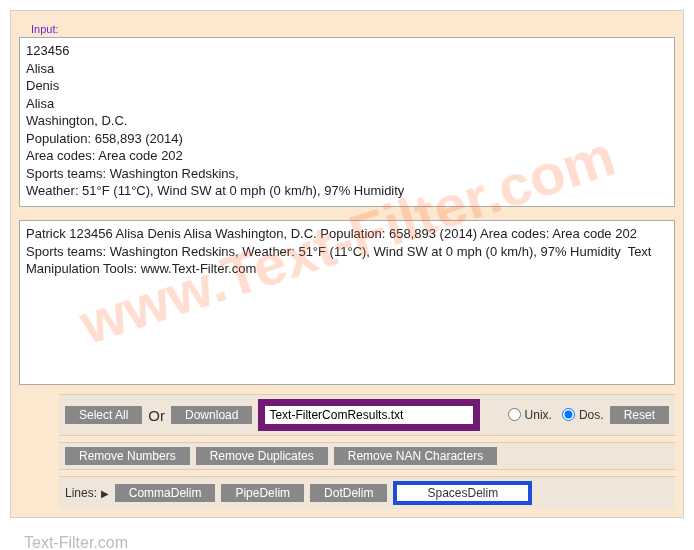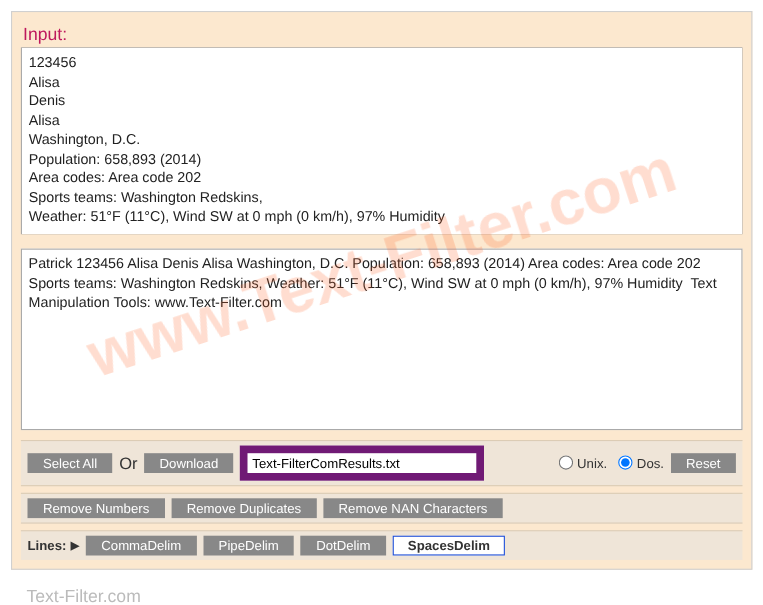--- a/index.html
+++ b/index.html
@@ -26,23 +26,23 @@
     left: 50%;
     transform: translate(-50%, -50%) rotate(-18deg);
     font-size: 58px;
     font-weight: bold;
     color: rgba(255, 100, 40, 0.22);
     pointer-events: none;
     white-space: nowrap;
     z-index: 5;
   }
   .label {
-    font-size: 16px;
-    color: #be185d;
-    margin: 4px 0 2px 2px;
+    font-size: 11px;
+    color: #6d28d9;
+    margin: 4px 0 2px 12px;
   }
   textarea {
     width: 100%;
     box-sizing: border-box;
     border: 1px solid #aaa;
     background: #fff;
     font-family: Liberation Sans, sans-serif;
     font-size: 13px;
     padding: 4px 6px;
     resize: none;
@@ -56,54 +56,54 @@
   .toolbar {
     background: #efe5d8;
     border-top: 1px solid #dcccb5;
     border-bottom: 1px solid #dcccb5;
     padding: 4px 6px;
     margin-top: 6px;
     display: flex;
     align-items: center;
     gap: 6px;
     flex-wrap: wrap;
+    margin-left: 40px;
   }
   .btn {
     background: #888;
     color: #fff;
     border: none;
     font-size: 12px;
     padding: 2px 14px;
     cursor: pointer;
     font-family: Arial, sans-serif;
   }
   .btn.light {
     background: #fff;
     color: #333;
-    border: 1px solid #1d4ed8;
-    padding: 1px 13px;
-    font-weight: bold;
+    border: 4px solid #1d4ed8;
+    padding: 1px 30px;
   }
   .or { font-size: 15px; color: #333; }
   .txtfield {
     border: 7px solid #701a75;
     font-size: 12px;
     padding: 2px 4px;
     width: 200px;
     background: #fff;
   }
   .radio-wrap {
     display: inline-flex;
     align-items: flex-start;
     gap: 2px;
     font-size: 12px;
     color: #333;
   }
   .radio-wrap input { margin: 0 2px 0 4px; }
-  .lines-label { font-size: 12px; color: #333; display: inline-flex; align-items: center; gap: 4px; font-weight: bold;}
+  .lines-label { font-size: 12px; color: #333; display: inline-flex; align-items: center; gap: 4px;}
   .arrow { font-size: 10px; }
   .footer {
     font-size: 16px;
     color: #bbb;
     padding: 6px 0 0 24px;
   }
 </style>
 </head>
 <body>
 

